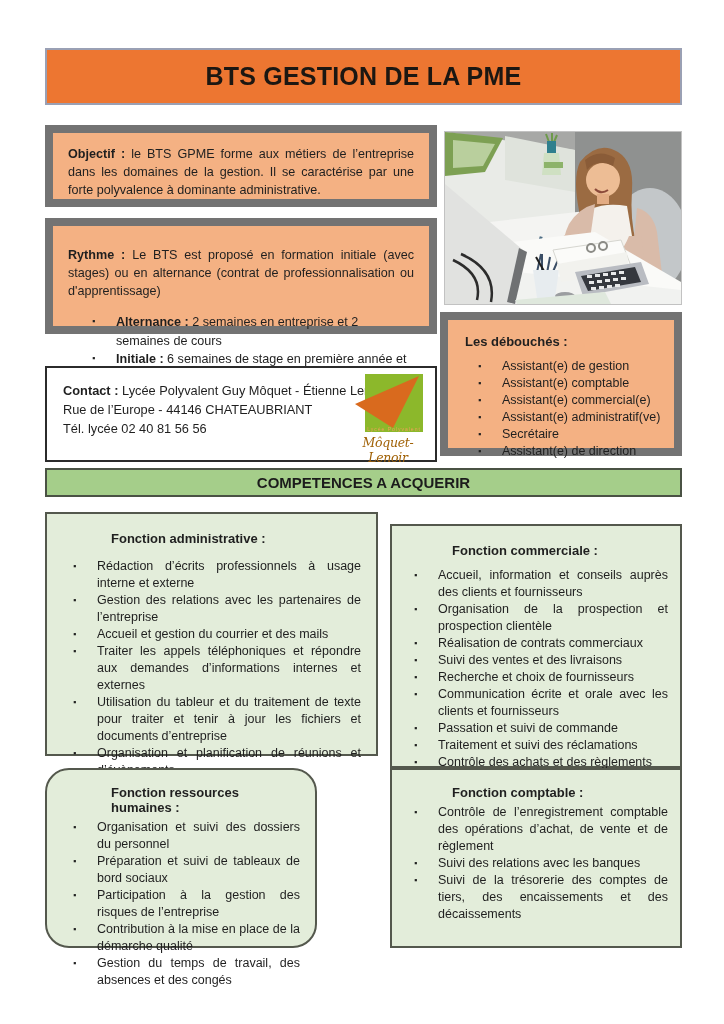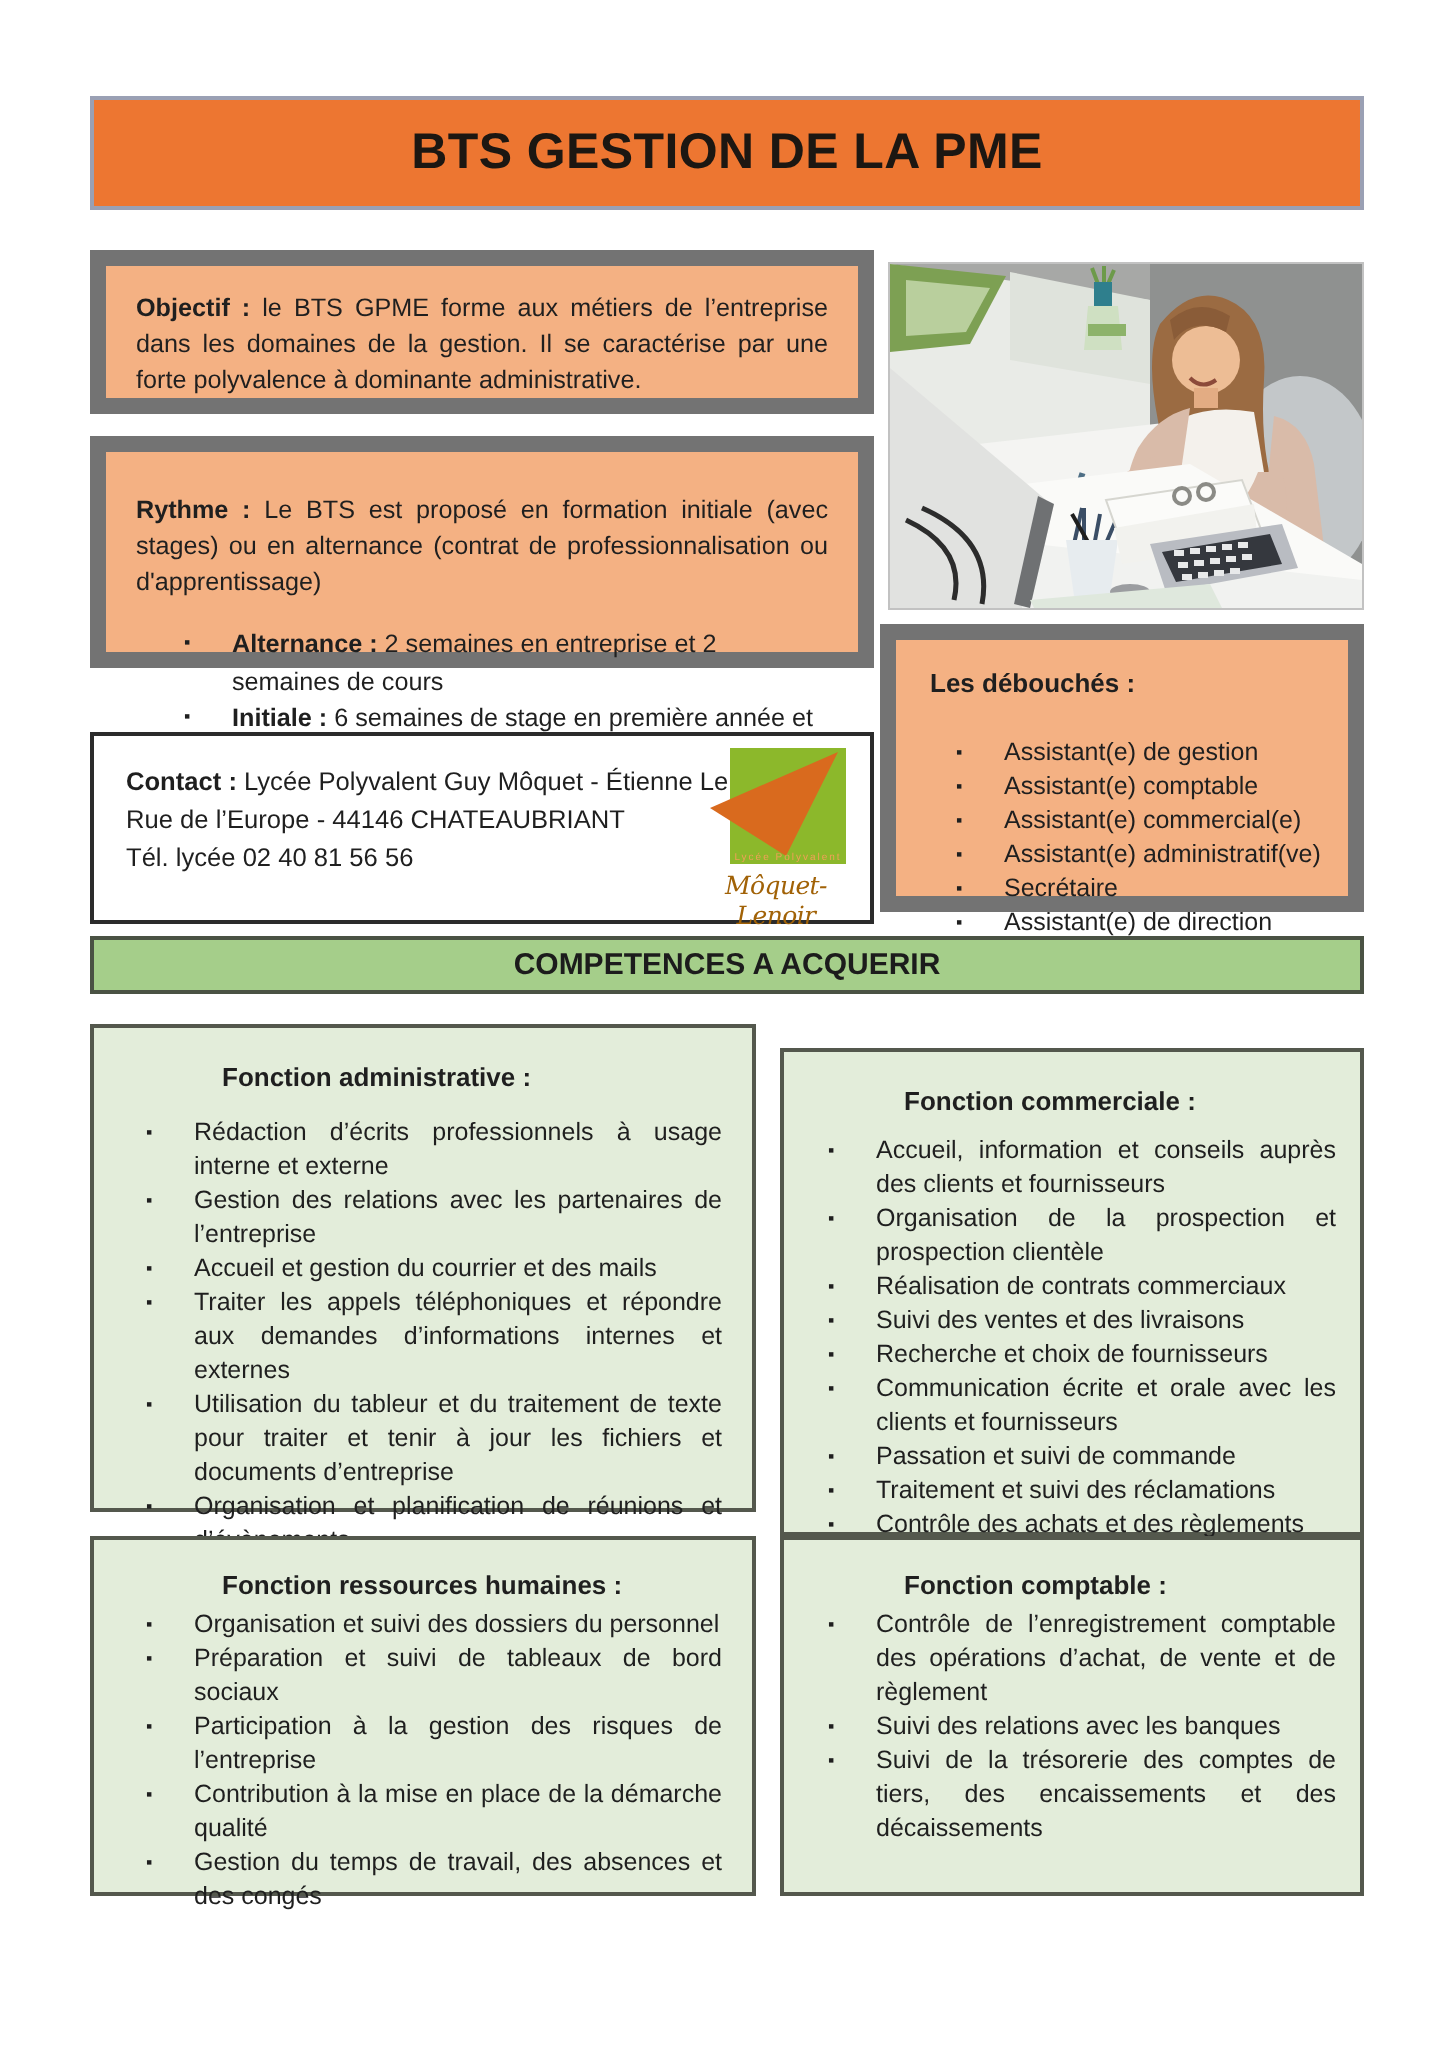--- a/index.html
+++ b/index.html
@@ -24,21 +24,21 @@
   .para { font-size:12.6px; line-height:1.44; text-align:justify; }
   .b { font-weight:bold; }
 
   ul.blist { list-style:none; }
   ul.blist li { display:flex; font-size:12.5px; line-height:1.36; }
   ul.blist li::before { content:"▪"; font-size:9px; line-height:17px; flex:0 0 24px; }
 
   .rythme ul.blist { margin:13px 0 0 24px; }
   .rythme ul.blist li { padding-right:4px; }
 
-  .debouches-title { font-size:13px; font-weight:bold; margin-bottom:19px; }
+  .debouches-title { font-size:13px; font-weight:bold; margin-bottom:9px; }
   .debouches ul.blist { margin-left:13px; }
   .debouches ul.blist li { line-height:1.33; }
 
   
   .photo { position:absolute; left:444px; top:131px; width:238px; height:174px; border:1px solid #c2c2c2; }
   .photo svg { display:block; }
 
   
   .contact { position:absolute; left:45px; top:366px; width:392px; height:96px; background:#fff; border:2px solid #2b2b2b; padding:13px 16px; }
   .contact .line { font-size:12.8px; line-height:1.5; }
@@ -52,21 +52,21 @@
     position:absolute; left:45px; top:468px; width:637px; height:29px;
     background:#A5CE8A; border:2px solid #4a5244;
     display:flex; align-items:center; justify-content:center;
   }
   .comp-banner h2 { font-size:15px; font-weight:bold; color:#1c1c1c; }
 
   
   .box-green { position:absolute; background:#E3EDDA; border:2px solid #54584d; }
   .fn-admin { left:45px;  top:512px; width:333px; height:244px; padding:17px 13px 0 20px; }
   .fn-comm  { left:390px; top:524px; width:292px; height:244px; padding:17px 10px 0 16px; }
-  .fn-rh    { left:45px;  top:768px; width:333px; height:180px; padding:15px 13px 0 20px; }
+  .fn-rh    { left:45px;  top:768px; width:272px; height:180px; padding:15px 13px 0 20px;border-radius:24px; }
   .fn-compt { left:390px; top:768px; width:292px; height:180px; padding:15px 10px 0 16px; }
 
   .fn-title { font-size:13px; font-weight:bold; margin-bottom:9px;margin-left:44px; }
   .fn-rh .fn-title, .fn-compt .fn-title { margin-bottom:4px; }
   .box-green ul.blist { margin-left:6px; }
   .box-green ul.blist li { text-align:justify; padding-right:2px; }
   .fn-admin ul.blist { margin-top:12px; }
 </style>
 </head>
 <body>

